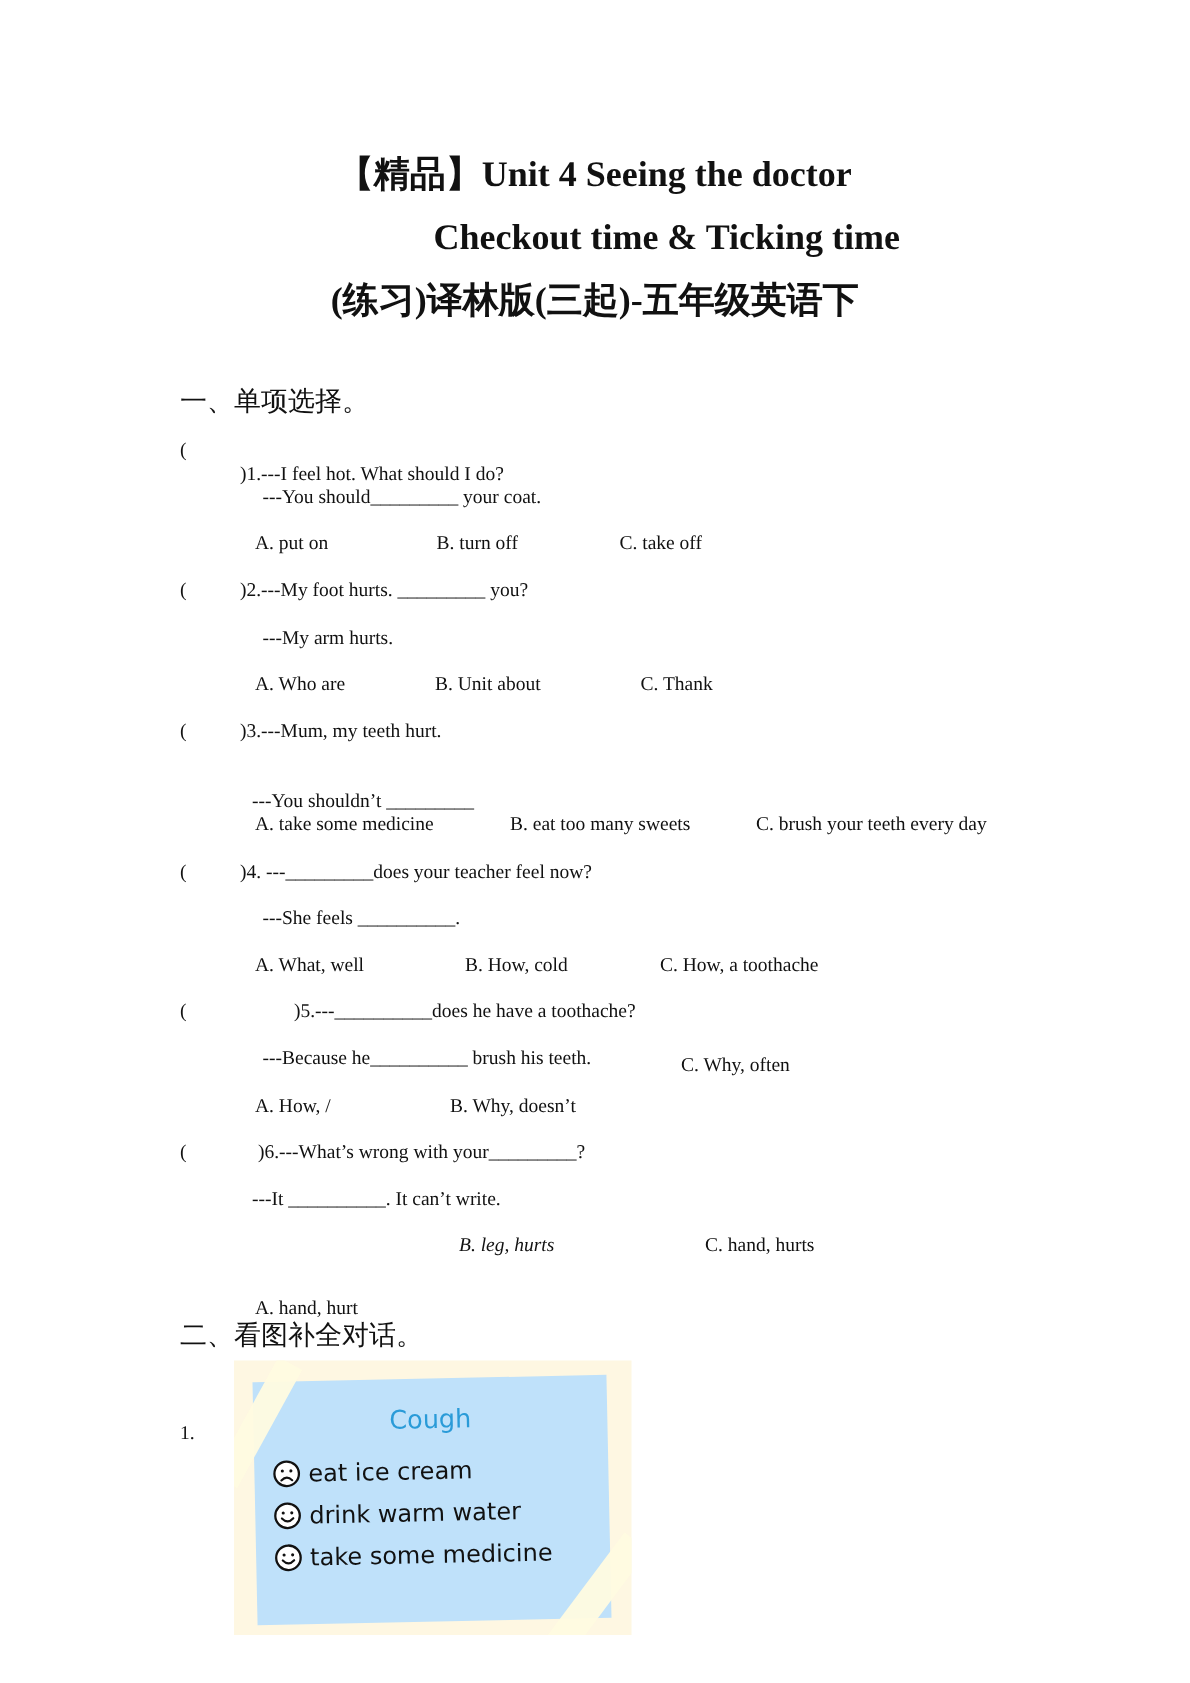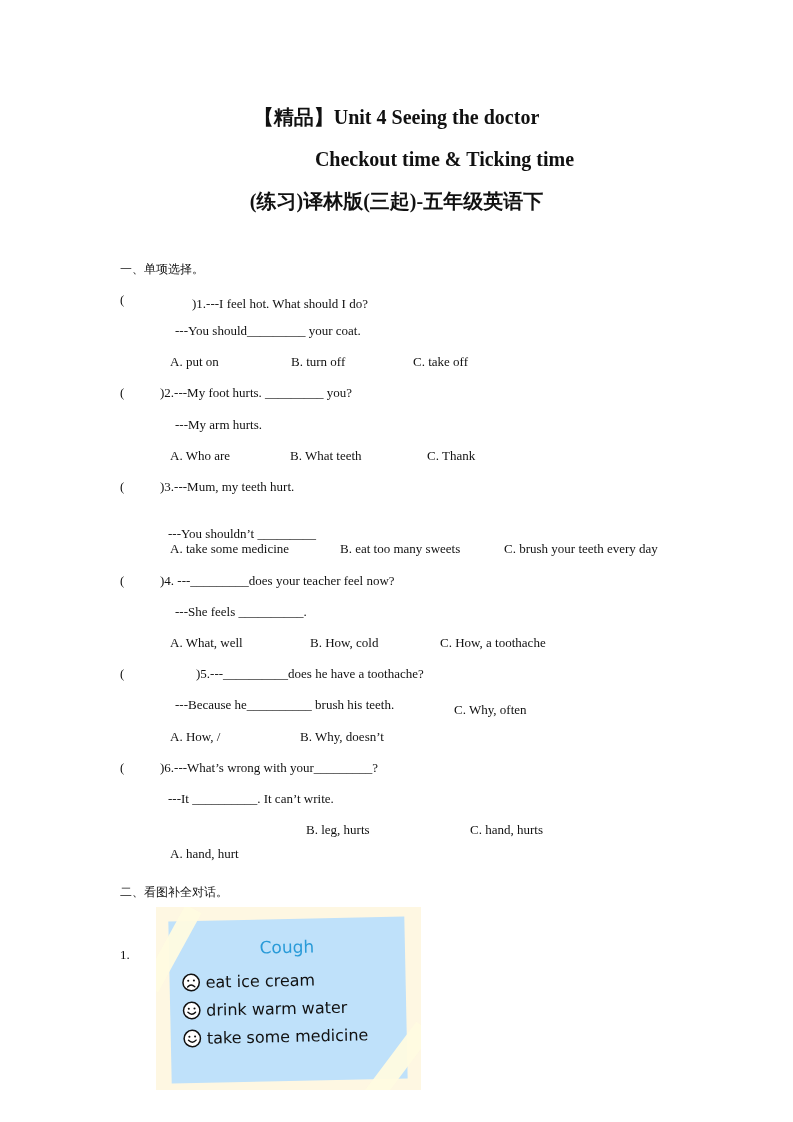--- a/index.html
+++ b/index.html
@@ -14,36 +14,36 @@
       overflow: hidden;
       font-family: "Liberation Serif", "DejaVu Serif", serif;
       color: #111111;
     }
     .title-block {
       position: absolute;
       left: 0;
       width: 793px;
       text-align: center;
       font-weight: bold;
-      font-size: 20px;
+      font-size: 24px;
       line-height: 24px;
     }
     .t1 { top: 105px; }
     .t2 { top: 147px; margin-left: 48px; }
     .t3 { top: 189px; }
 
     .abs {
       position: absolute;
       font-size: 13px;
       line-height: 16px;
       white-space: pre;
     }
     .section-heading {
-      font-family: Liberation Sans, sans-serif;
-      font-size: 12px;
+      font-family: Liberation Mono, monospace;
+      font-size: 18px;
     }
     .paren-open { left: 120px; }
     .stem { left: 160px; }
     .answer-line { left: 175px; }
     .answer-line2 { left: 168px; }
 
     .card-wrap {
       position: absolute;
       left: 156px;
       top: 907px;
@@ -114,33 +114,33 @@
 <body>
 
 <div class="title-block t1">【精品】Unit 4 Seeing the doctor</div>
 <div class="title-block t2">Checkout time &amp; Ticking time</div>
 <div class="title-block t3">(练习)译林版(三起)-五年级英语下</div>
 
 <div class="abs section-heading" style="left:120px; top:261px;">一、单项选择。</div>
 
 <div>
   <div class="abs paren-open" style="top:292px;">(</div>
-  <div class="abs stem" style="top:296px;margin-left:32px;">)1.---I feel hot. What should I do?</div>
+  <div class="abs stem" style="top:308px;">)1.---I feel hot. What should I do?</div>
   <div class="abs answer-line" style="top:323px;">---You should_________ your coat.</div>
   <div class="abs" style="left:170px; top:354px;">A. put on</div>
   <div class="abs" style="left:291px; top:354px;">B. turn off</div>
   <div class="abs" style="left:413px; top:354px;">C. take off</div>
 </div>
 
 <div>
   <div class="abs paren-open" style="top:385px;">(</div>
   <div class="abs stem" style="top:385px;">)2.---My foot hurts. _________ you?</div>
   <div class="abs answer-line" style="top:417px;">---My arm hurts.</div>
   <div class="abs" style="left:170px; top:448px;">A. Who are</div>
-  <div class="abs" style="left:290px; top:448px;">B. What teeth</div>
+  <div class="abs" style="left:290px; top:448px;">B. Unit about</div>
   <div class="abs" style="left:427px; top:448px;">C. Thank</div>
 </div>
 
 <div>
   <div class="abs paren-open" style="top:479px;">(</div>
   <div class="abs stem" style="top:479px;">)3.---Mum, my teeth hurt.</div>
   <div class="abs answer-line2" style="top:510px;margin-top:16px;">---You shouldn’t _________</div>
   <div class="abs" style="left:170px; top:541px;">A. take some medicine</div>
   <div class="abs" style="left:340px; top:541px;">B. eat too many sweets</div>
   <div class="abs" style="left:504px; top:541px;text-align:center;">C. brush your teeth every day</div>
@@ -159,24 +159,24 @@
   <div class="abs paren-open" style="top:666px;">(</div>
   <div class="abs stem" style="top:666px;margin-left:36px;">)5.---__________does he have a toothache?</div>
   <div class="abs answer-line" style="top:697px;">---Because he__________ brush his teeth.</div>
   <div class="abs" style="left:170px; top:729px;">A. How, /</div>
   <div class="abs" style="left:300px; top:729px;">B. Why, doesn’t</div>
   <div class="abs" style="left:454px; top:702px;">C. Why, often</div>
 </div>
 
 <div>
   <div class="abs paren-open" style="top:760px;">(</div>
-  <div class="abs stem" style="top:760px;">)6.---What’s wrong with your_________?</div>
+  <div class="abs stem" style="top:760px;margin-left:12px;">)6.---What’s wrong with your_________?</div>
   <div class="abs answer-line2" style="top:791px;">---It __________. It can’t write.</div>
-  <div class="abs" style="left:170px; top:846px;">A. hand, hurt</div>
-  <div class="abs" style="left:306px; top:822px;">B. leg, hurts</div>
+  <div class="abs" style="left:170px; top:864px;">A. hand, hurt</div>
+  <div class="abs" style="left:306px; top:822px;font-style:italic;">B. leg, hurts</div>
   <div class="abs" style="left:437px; top:822px;margin-left:33px;">C. hand, hurts</div>
 </div>
 
 <div class="abs section-heading" style="left:120px; top:884px;">二、看图补全对话。</div>
 
 <div class="abs" style="left:120px; top:947px;">1.</div>
 
 <div class="card-wrap">
   <div class="card">
     <div class="tape tape-tl"></div>

